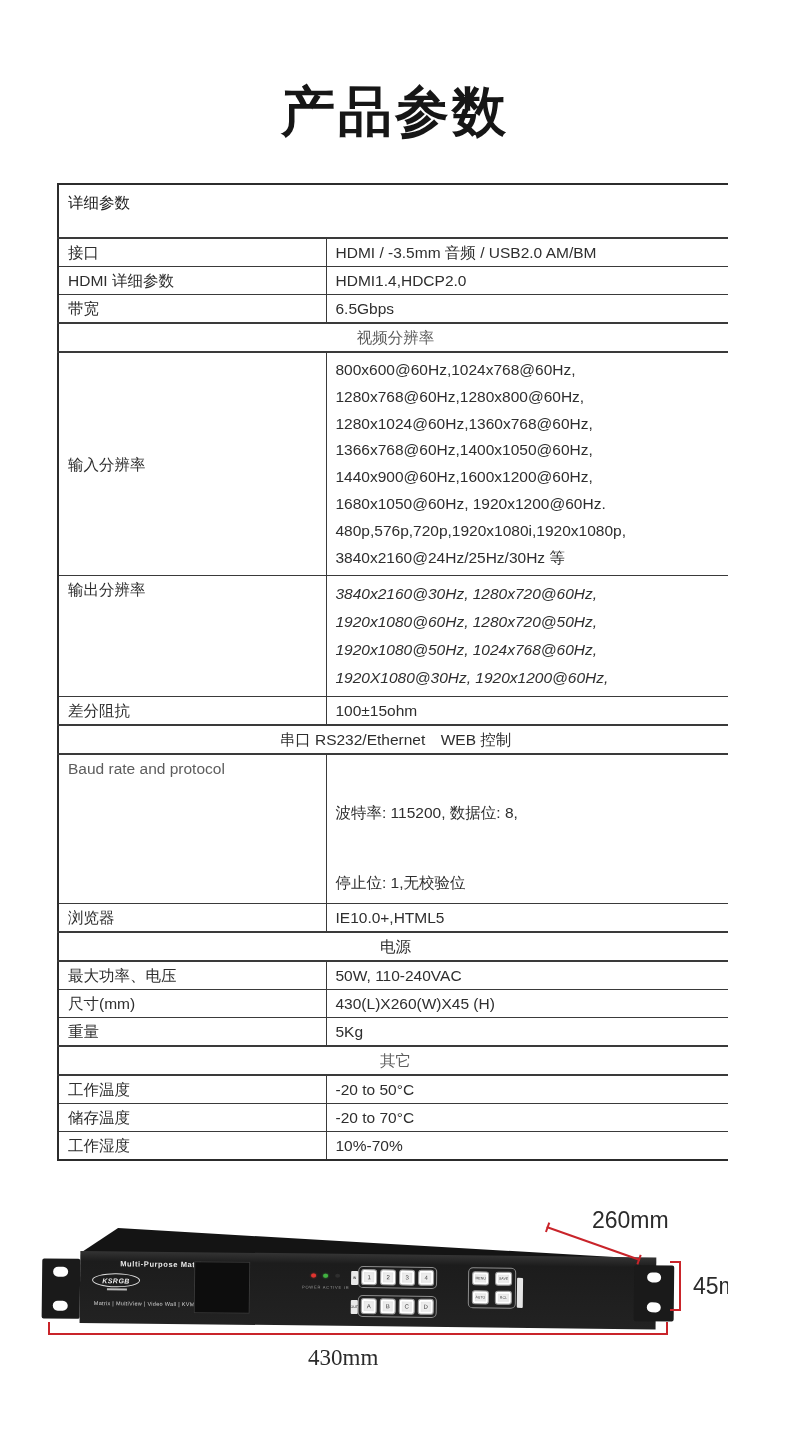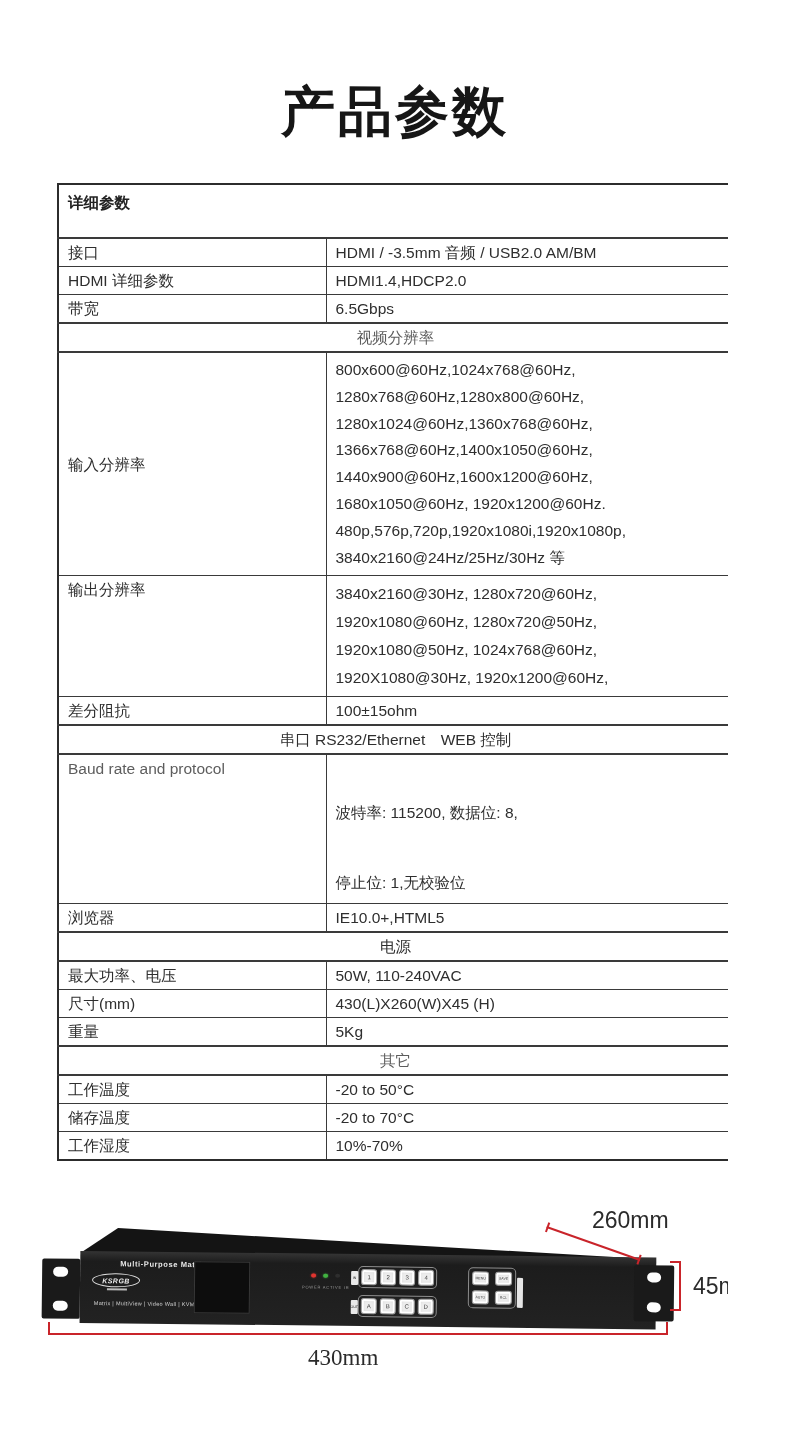--- a/index.html
+++ b/index.html
@@ -10,25 +10,25 @@
 
   
   .page-title{position:absolute;top:76px;left:0;width:790px;text-align:center;
     font-size:54px;font-weight:900;color:#161616;letter-spacing:3px;}
 
   
   table.spec{position:absolute;left:57px;top:183px;width:677px;border-collapse:collapse;
     table-layout:fixed;font-size:15.5px;color:#2e2e2e;}
   table.spec{border:2px solid #2c2c2c;}
   table.spec td{border:1px solid #3a3a3a;padding:4px 9px;line-height:19px;vertical-align:top;}
-  tr.thead td{border-bottom-width:2px;font-weight:700;padding:8px 9px 25px 9px;color:#222;}
+  tr.thead td{border-bottom-width:2px;font-weight:400;padding:8px 9px 25px 9px;color:#222;}
   tr.section td{border-top-width:2px;border-bottom-width:2px;text-align:center;}
   tr.muted td, td.muted{color:#5d5d5d;}
   td .ln{line-height:26.8px;}
-  td .ln28{line-height:28px;}
+  td .ln28{line-height:28px;font-style:italic;}
   td .ln33{line-height:33px;margin-top:37px;}
 
   
   .figure{position:absolute;left:30px;top:1195px;width:760px;height:240px;}
   .device{position:absolute;left:0;top:0;width:700px;height:150px;
     transform:rotate(.65deg);transform-origin:60px 90px;}
   .wedge{position:absolute;left:50px;top:30px;width:576px;height:28px;background:#141414;
     clip-path:polygon(0 100%,6.5% 10%,100% 100%);}
   .front{position:absolute;left:50px;top:56px;width:576px;height:72px;
     background:linear-gradient(180deg,#343434 0,#1c1c1c 14%,#222 100%);}

